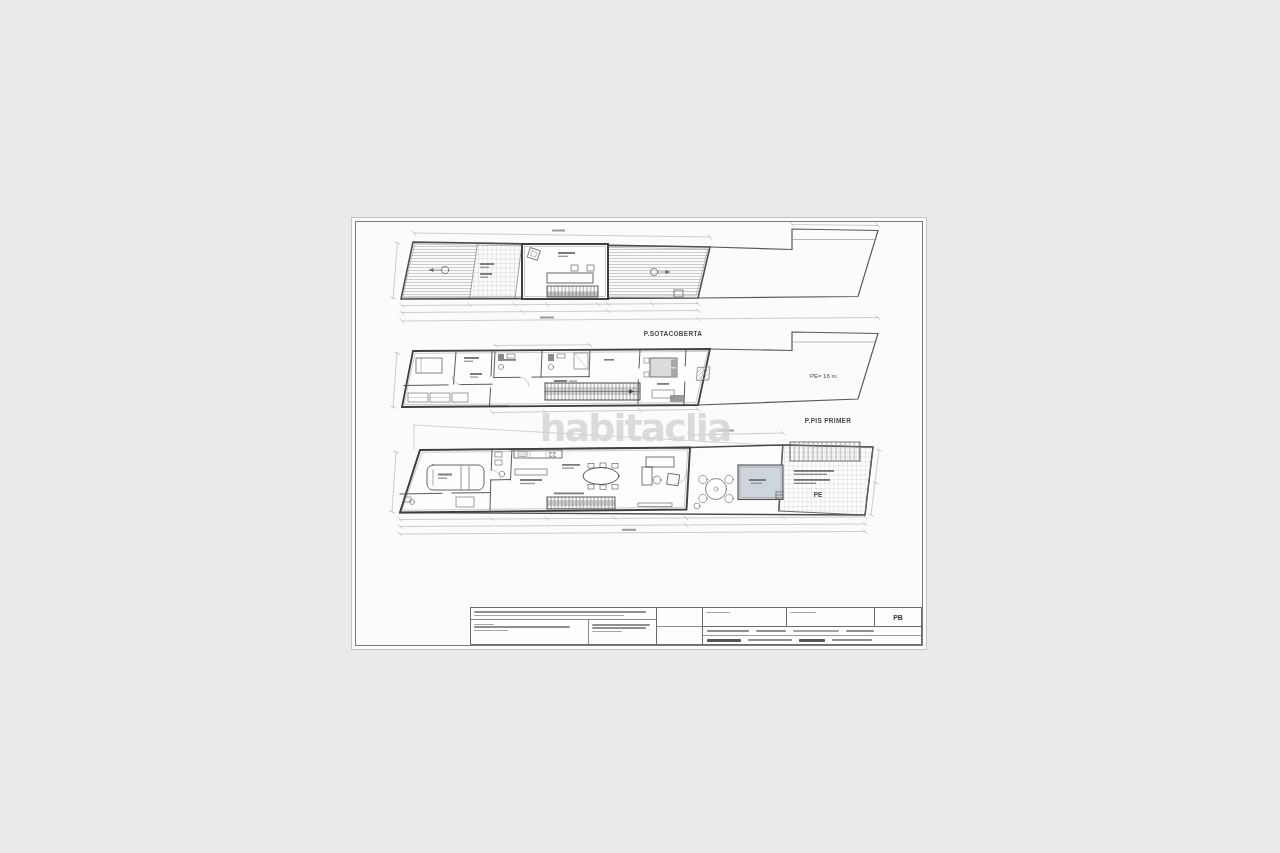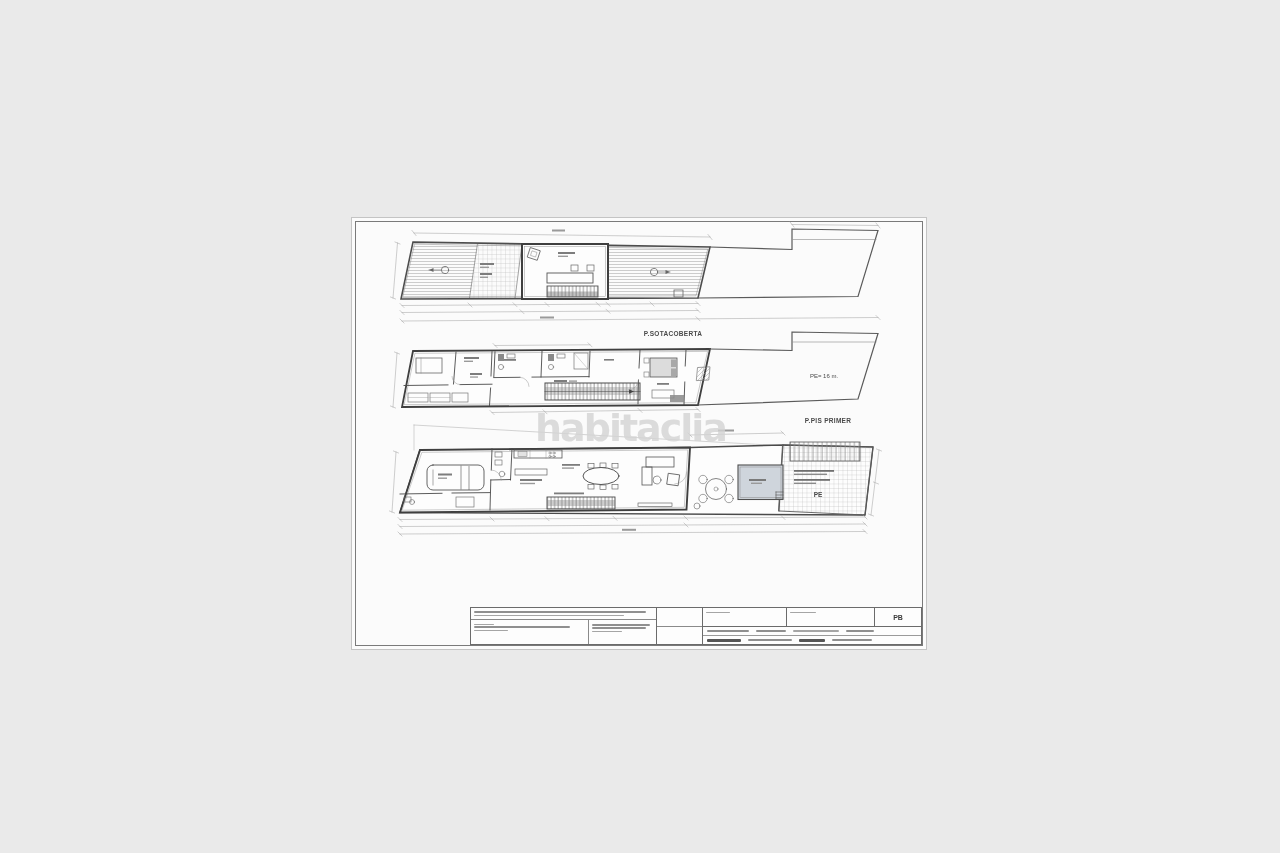--- a/index.html
+++ b/index.html
@@ -11,21 +11,21 @@
   }
   .paper{
     position:absolute;left:352px;top:218px;width:574px;height:431px;
     background:#fbfbfb;
     outline:1px solid #c4c4c4;
   }
   .paper svg{position:absolute;left:0;top:0;}
   
   .watermark{
     position:absolute;left:183px;top:188px;width:200px;height:44px;
-    line-height:44px;
+    line-height:44px;text-align:center;
     font-size:38px;font-weight:bold;letter-spacing:-2px;
     color:#d4d4d4;opacity:.8;z-index:6;pointer-events:none;
     font-family:"DejaVu Sans","Liberation Sans",sans-serif;
   }
   
   .tb{
     position:absolute;left:118px;top:389px;width:452px;height:38px;
     border:1px solid #6b6b6b;background:#fdfdfd;box-sizing:border-box;
     display:flex;z-index:4;
   }

